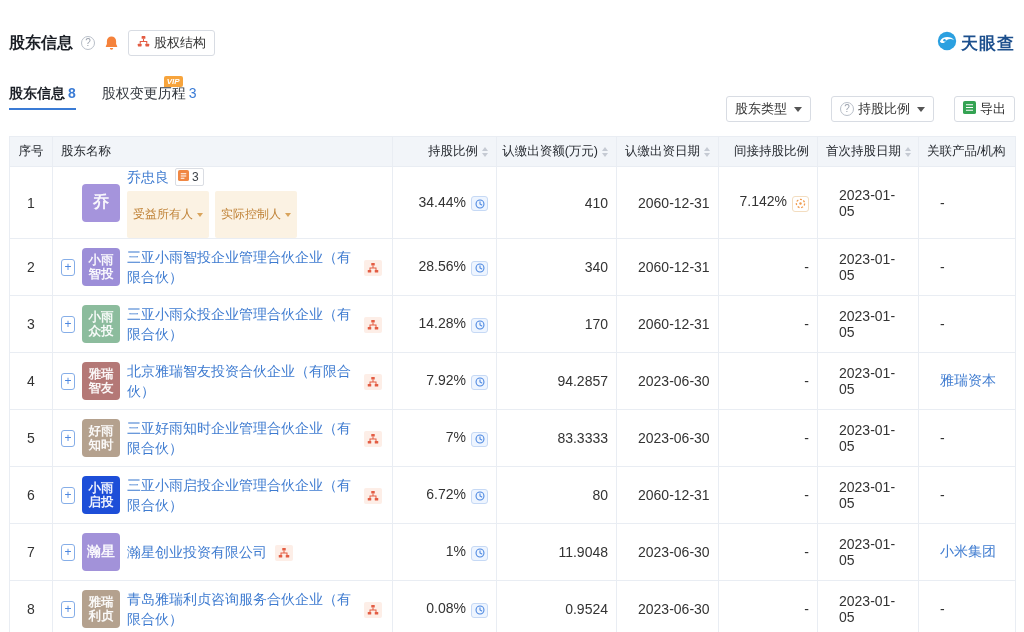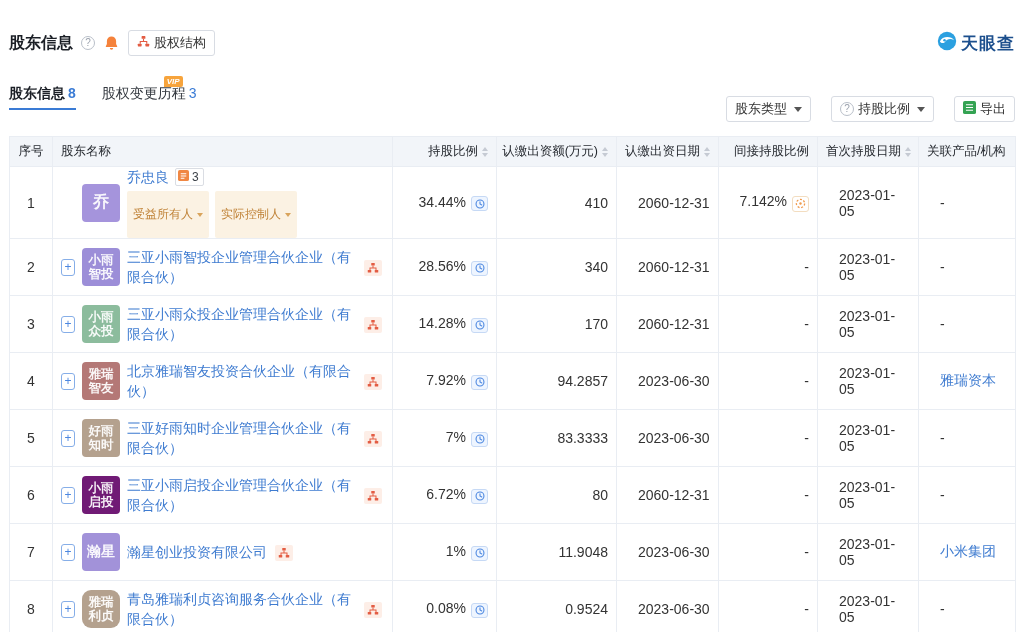--- a/index.html
+++ b/index.html
@@ -433,21 +433,21 @@
       <span>-</span>
     </td>
     <td class="al-l"><span>2023-01-05</span></td>
     <td class="al-l"><span>-</span></td>
   </tr>
         <tr>
     <td class="al-c"><span>6</span></td>
     <td class="c-name">
       <div class="name-wrap">
         <span class="expand">+</span>
-        <span class="avatar av-4" style="background: #701a75;">
+        <span class="avatar av-4" style="background: #1d4ed8;">
                 <span class="avatar-text">小雨启投</span>
               </span>
         <div class="name-main">
           <div class="name-line">
             <a class="name-link">三亚小雨启投企业管理合伙企业（有限合伙）</a>
 
             <span class="org-ico">
               <svg viewBox="0 0 24 24" width="12" height="12" fill="#e35c43">
                       <rect x="8.5" y="2" width="7" height="5" rx="1"></rect>
                       <rect x="1.5" y="16" width="7" height="5" rx="1"></rect>
@@ -515,21 +515,21 @@
       <span>-</span>
     </td>
     <td class="al-l"><span>2023-01-05</span></td>
     <td class="al-l"><span class="link">小米集团</span></td>
   </tr>
         <tr>
     <td class="al-c"><span>8</span></td>
     <td class="c-name">
       <div class="name-wrap">
         <span class="expand">+</span>
-        <span class="avatar av-4" style="background: rgb(180, 161, 142); border-radius: 9px;">
+        <span class="avatar av-4" style="background: rgb(180, 161, 142);">
                 <span class="avatar-text">雅瑞利贞</span>
               </span>
         <div class="name-main">
           <div class="name-line">
             <a class="name-link">青岛雅瑞利贞咨询服务合伙企业（有限合伙）</a>
 
             <span class="org-ico">
               <svg viewBox="0 0 24 24" width="12" height="12" fill="#e35c43">
                       <rect x="8.5" y="2" width="7" height="5" rx="1"></rect>
                       <rect x="1.5" y="16" width="7" height="5" rx="1"></rect>

